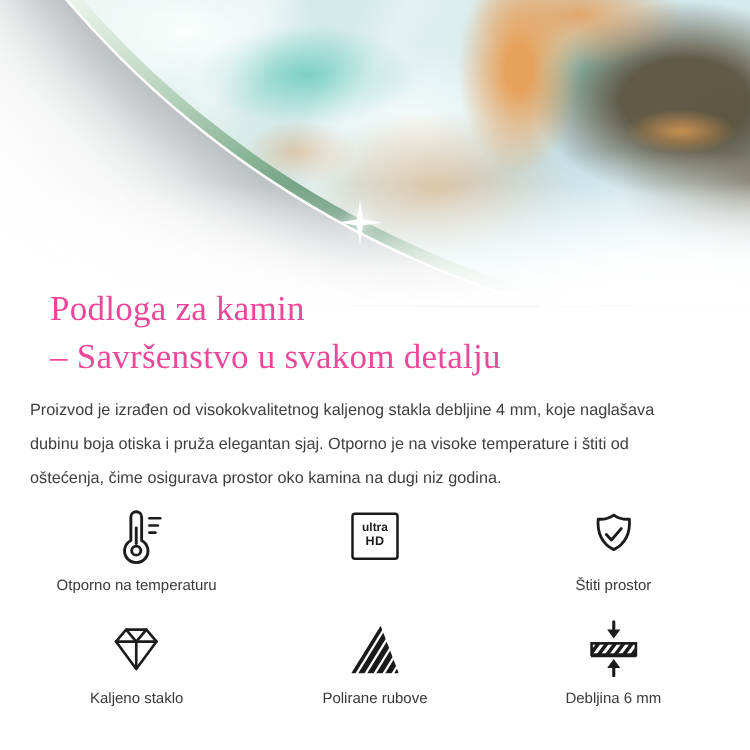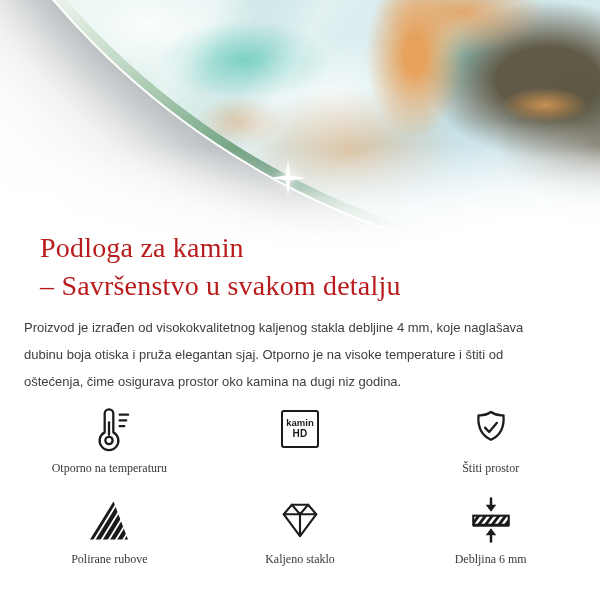--- a/index.html
+++ b/index.html
@@ -73,42 +73,42 @@
       linear-gradient(to bottom, rgba(255,255,255,0) 60%, rgba(255,255,255,0.72) 86%, rgba(255,255,255,0.98) 100%);
   }
 
   
   h1.title {
     margin: -16px 0 0 40px;
     font-family: "Liberation Serif", serif;
     font-weight: 400;
     font-size: 28px;
     line-height: 38px;
-    color: #b91c1c;
+    color: #ec4899;
     letter-spacing: 0.2px;
     position: relative;
   }
   p.desc {
     margin: 9px 0 0 24px;
     width: 532px;
     font-size: 13px;
     line-height: 27px;
     color: #3e3e3e;
   }
 
   
   .features {
     margin: 12px 14px 0;
     display: grid;
     grid-template-columns: repeat(3, 1fr);
     row-gap: 22px;
   }
   .feature { display: flex; flex-direction: column; align-items: center; }
   .ficon { height: 43px; display: flex; align-items: center; justify-content: center; }
-  .flabel { margin-top: 11px; font-size: 12px; color: #383838; white-space: nowrap; font-family: Liberation Serif, serif; }
+  .flabel { margin-top: 11px; font-size: 12px; color: #383838; white-space: nowrap; }
 
   .hd-box {
     width: 38px; height: 38px;
     border: 2.5px solid #1a1a1a; border-radius: 3px;
     display: flex; flex-direction: column;
     align-items: center; justify-content: center;
     line-height: 1; color: #1a1a1a;
   }
   .hd-top { font-size: 9.5px; font-weight: 700; }
   .hd-bottom { font-size: 10px; font-weight: 800; margin-top: 1px; letter-spacing: 0.3px; }
@@ -153,34 +153,46 @@
           <line x1="35" y1="15" x2="42" y2="15" stroke-width="2.2"></line>
           <line x1="35" y1="21" x2="40" y2="21" stroke-width="2.2"></line>
         </svg>
       </div>
       <div class="flabel">Otporno na temperaturu</div>
     </div>
 
     <div class="feature">
       <div class="ficon">
         <div class="hd-box">
-          <span class="hd-top">kamin</span>
+          <span class="hd-top">ultra</span>
           <span class="hd-bottom">HD</span>
         </div>
       </div>
     </div>
 
     <div class="feature">
       <div class="ficon">
         <svg class="icon" width="44" height="44" viewBox="0 0 48 48" fill="none" stroke="#1c1c1c" stroke-width="2.5" stroke-linecap="round" stroke-linejoin="round">
           <path d="M24 5.5 c3.8 2.7 8.6 4 13.6 3.6 1 11.8 -3.4 21.9 -13.6 26.6 C13.8 31 9.4 20.9 10.4 9.1 15.4 9.5 20.2 8.2 24 5.5 Z"></path>
           <path d="M17.5 22.5 l4.5 4.8 8.5 -10"></path>
         </svg>
       </div>
       <div class="flabel">Štiti prostor</div>
+    </div>
+
+    <div class="feature">
+      <div class="ficon">
+        <svg class="icon" width="46" height="42" viewBox="0 0 48 44" fill="none" stroke="#1c1c1c" stroke-width="2.2" stroke-linecap="round" stroke-linejoin="round">
+          <path d="M7 16 L15.5 6 H32.5 L41 16 L24 39 Z"></path>
+          <line x1="7" y1="16" x2="41" y2="16"></line>
+          <path d="M15.5 6 L24 16 L32.5 6"></path>
+          <line x1="24" y1="16" x2="24" y2="38"></line>
+        </svg>
+      </div>
+      <div class="flabel">Kaljeno staklo</div>
     </div>
 
     <div class="feature">
       <div class="ficon">
         <svg class="icon" width="44" height="40" viewBox="0 0 44 40">
           <defs>
             <clipPath id="pe-tri">
                 <polygon points="3,39.5 26.5,1.5 41,39.5"></polygon>
               </clipPath>
           </defs>
@@ -188,32 +200,20 @@
             <line x1="0" y1="46" x2="32" y2="-6"></line>
             <line x1="7.2" y1="46" x2="39.2" y2="-6"></line>
             <line x1="14.4" y1="46" x2="46.4" y2="-6"></line>
             <line x1="21.6" y1="46" x2="53.6" y2="-6"></line>
             <line x1="28.8" y1="46" x2="60.8" y2="-6"></line>
             <line x1="36" y1="46" x2="68" y2="-6"></line>
           </g>
         </svg>
       </div>
       <div class="flabel">Polirane rubove</div>
-    </div>
-
-    <div class="feature">
-      <div class="ficon">
-        <svg class="icon" width="46" height="42" viewBox="0 0 48 44" fill="none" stroke="#1c1c1c" stroke-width="2.2" stroke-linecap="round" stroke-linejoin="round">
-          <path d="M7 16 L15.5 6 H32.5 L41 16 L24 39 Z"></path>
-          <line x1="7" y1="16" x2="41" y2="16"></line>
-          <path d="M15.5 6 L24 16 L32.5 6"></path>
-          <line x1="24" y1="16" x2="24" y2="38"></line>
-        </svg>
-      </div>
-      <div class="flabel">Kaljeno staklo</div>
     </div>
 
     <div class="feature">
       <div class="ficon">
         <svg class="icon" width="46" height="46" viewBox="0 0 48 48">
           <g stroke="#1a1a1a" stroke-width="2.6" stroke-linecap="round">
             <line x1="24" y1="1.5" x2="24" y2="7.5"></line>
             <line x1="24" y1="40.5" x2="24" y2="46.5"></line>
           </g>
           <polygon points="18.5,8 29.5,8 24,15.5" fill="#1a1a1a"></polygon>

